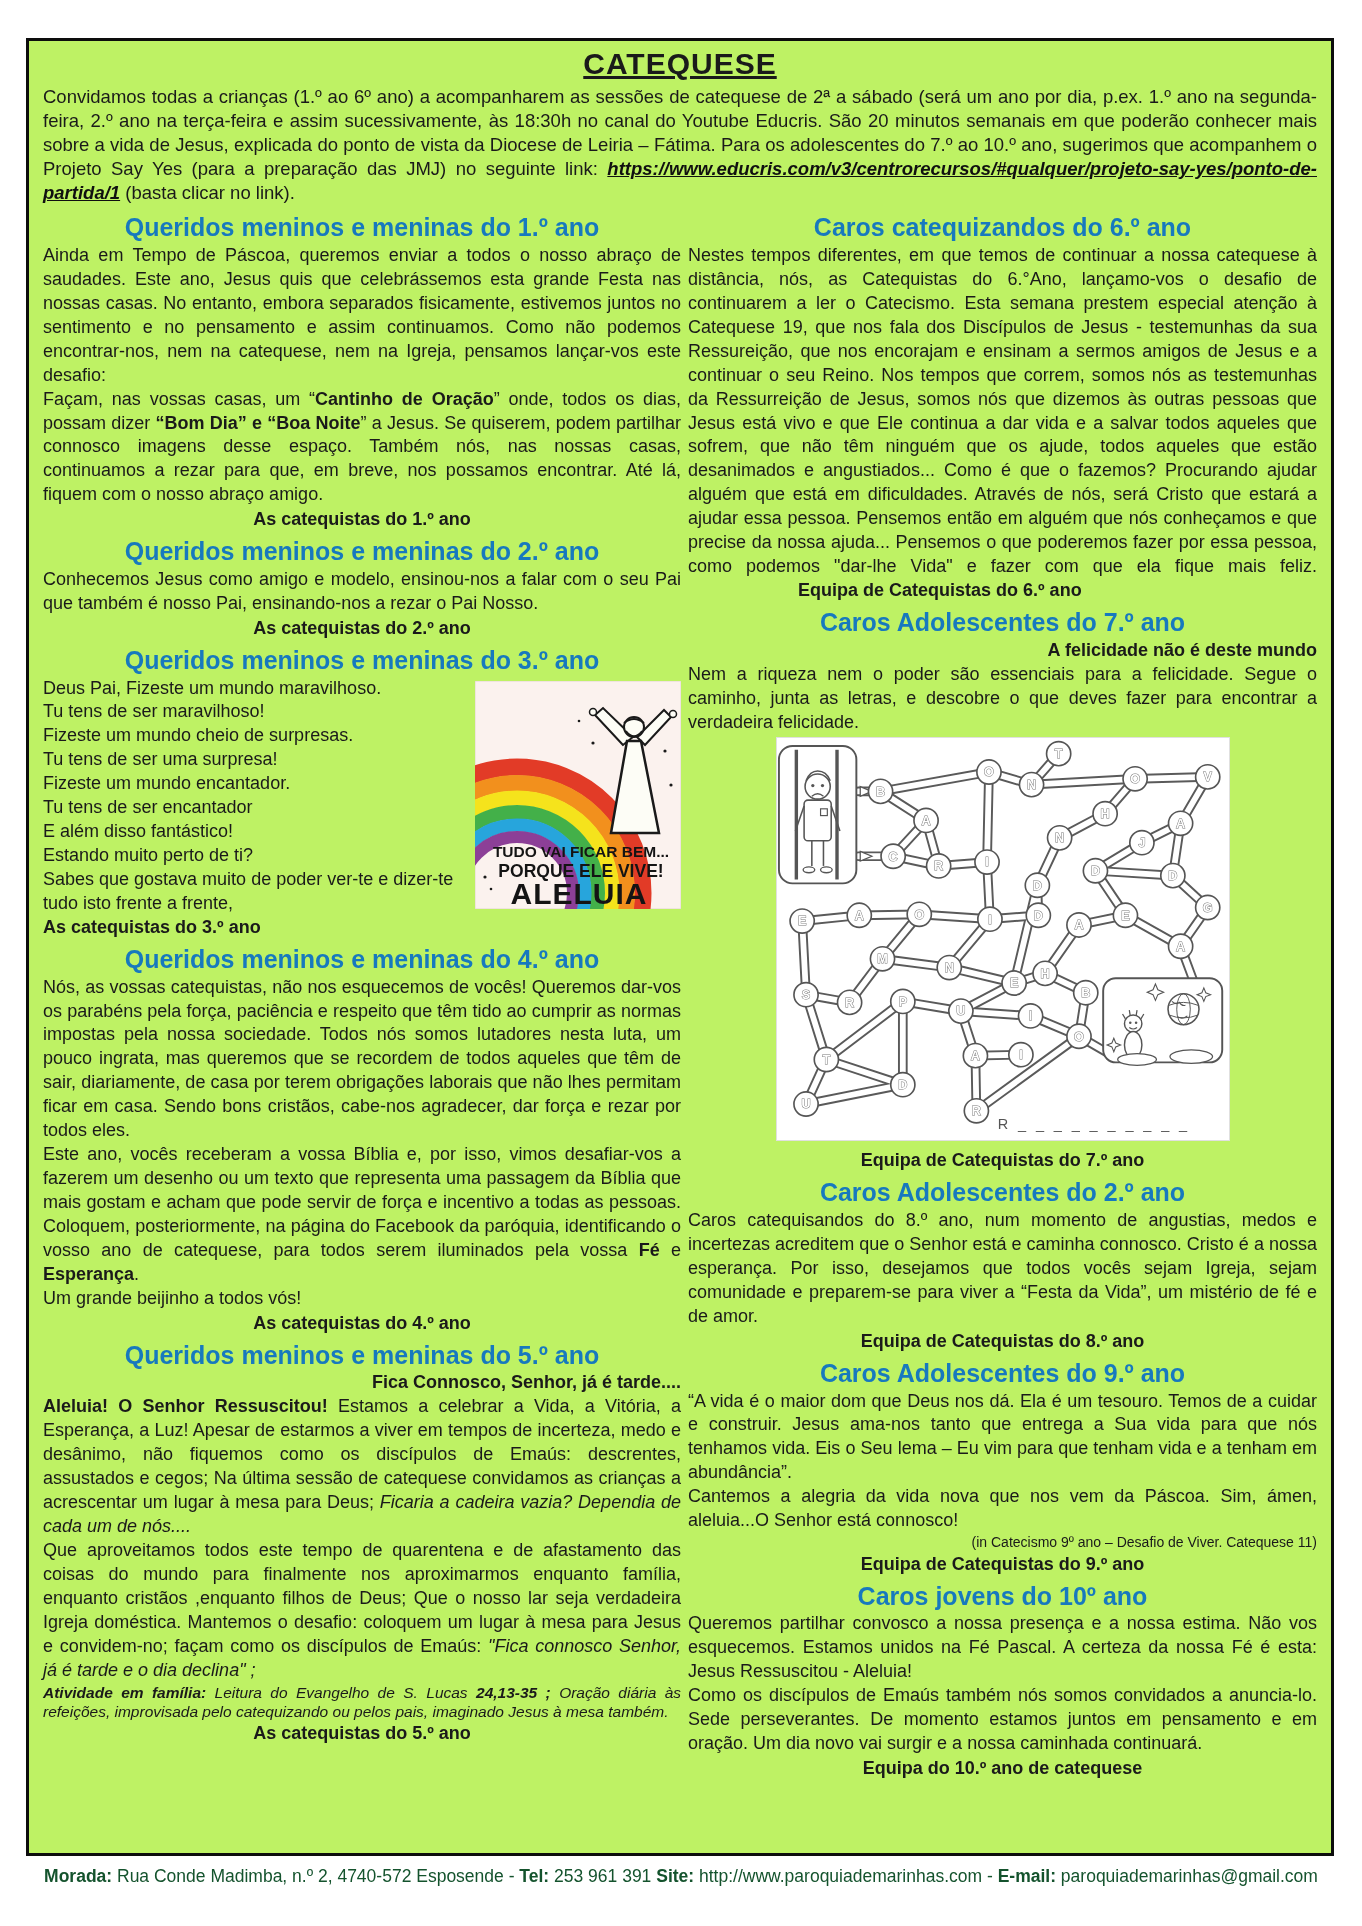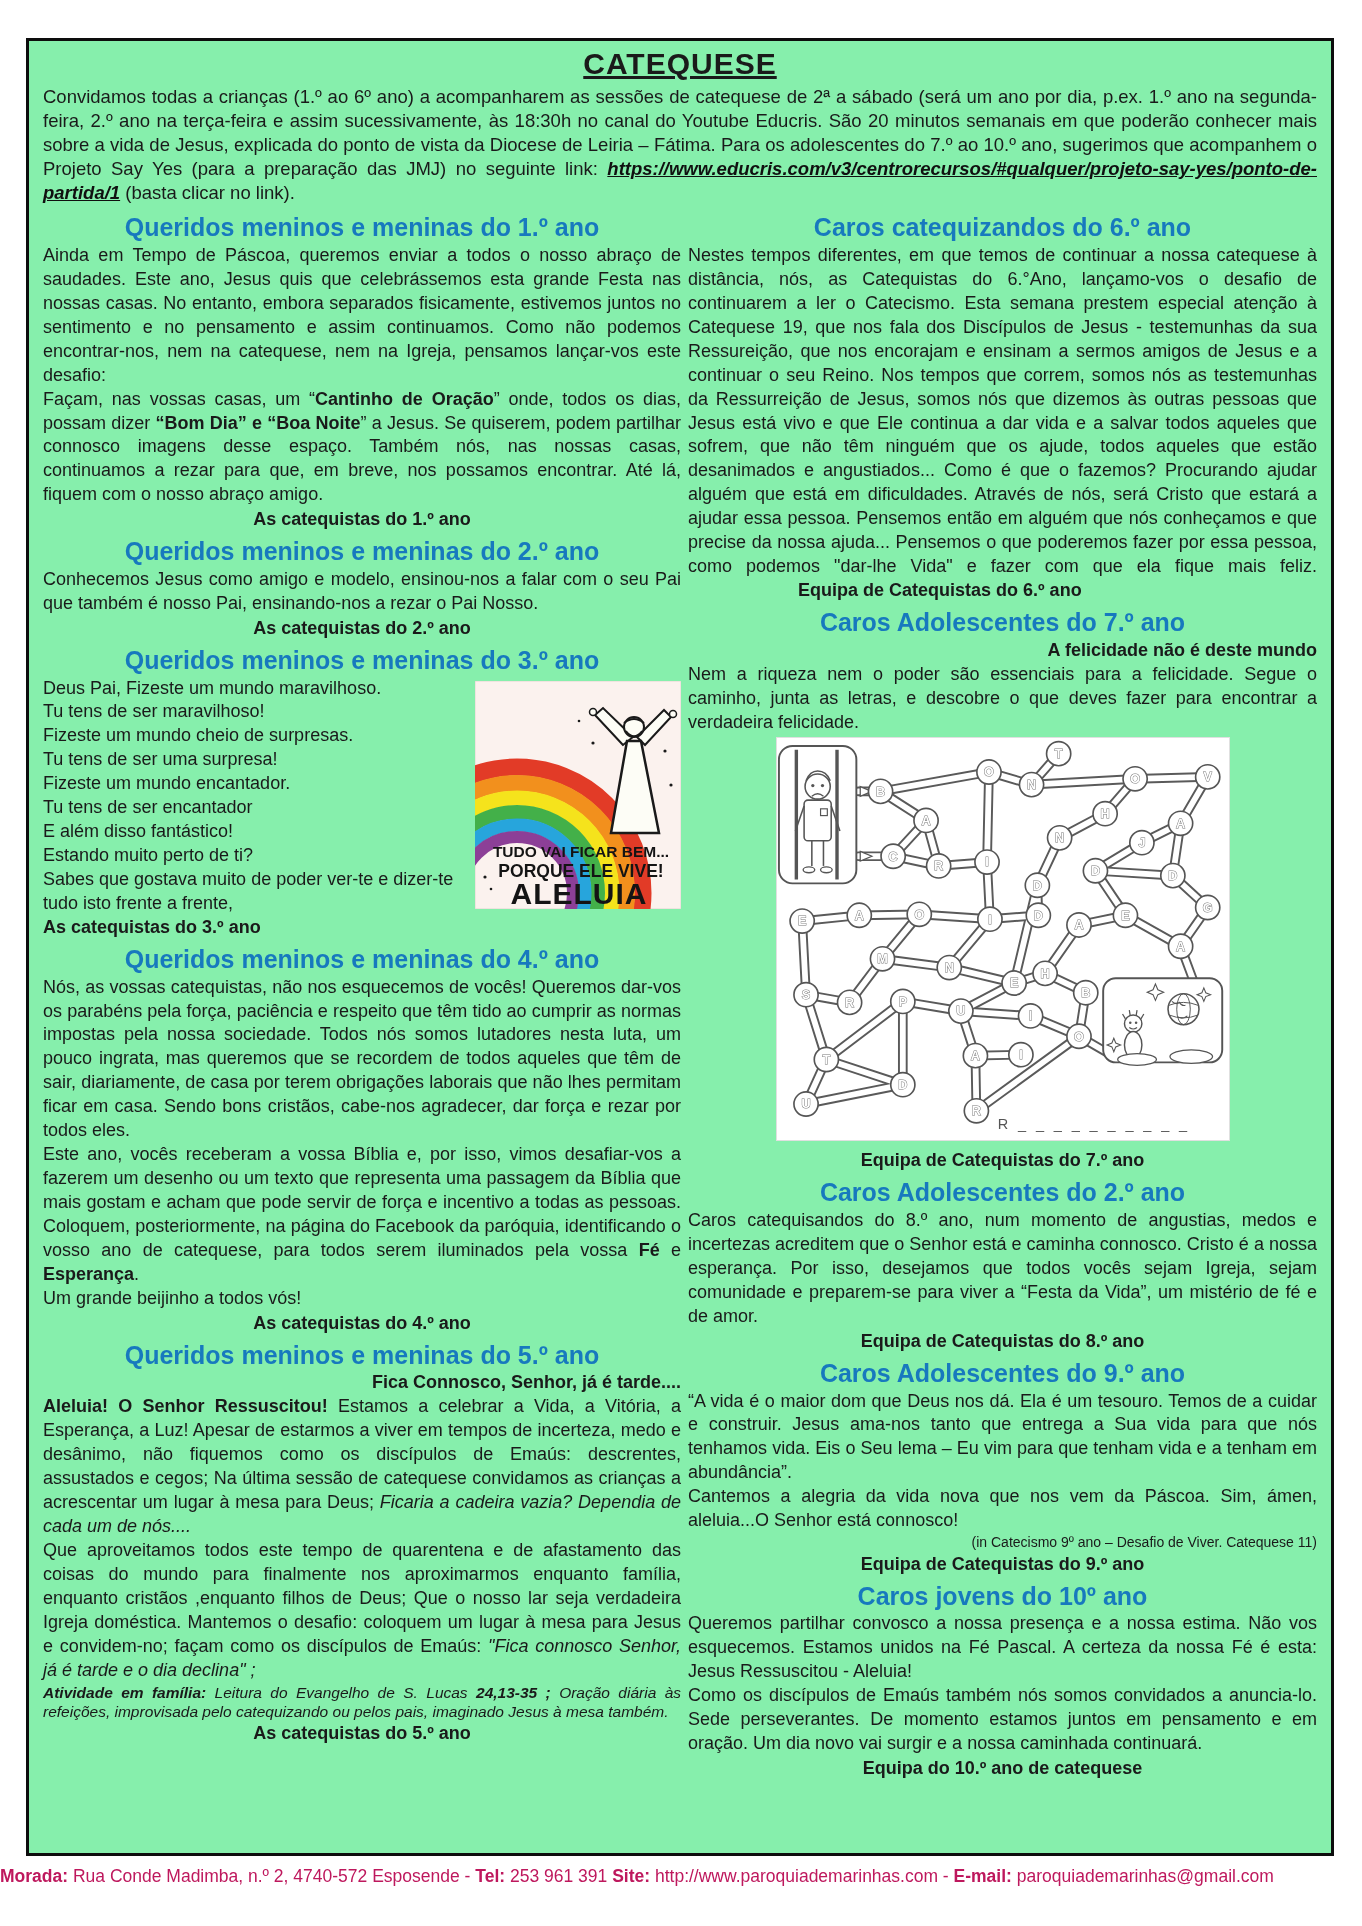--- a/index.html
+++ b/index.html
@@ -1,19 +1,19 @@
 <!DOCTYPE html>
 <html><head>
 <meta charset="utf-8">
 <style>
   html,body{margin:0;padding:0;}
   body{width:1362px;height:1926px;background:#fff;position:relative;
        font-family:"Liberation Sans",sans-serif;color:#1a1a1a;}
   .sheet{position:absolute;left:26px;top:38px;width:1308px;height:1818px;
-         box-sizing:border-box;background:#86efac;border:3px solid #0d0d0d;
+         box-sizing:border-box;background:#bef264;border:3px solid #0d0d0d;
          padding:4px 14px 6px 14px;overflow:hidden;}
   .doc-title{text-align:center;font-size:30px;font-weight:bold;
              text-decoration:underline;letter-spacing:1px;margin:2px 0 4px 0;}
   .intro{font-size:18.5px;line-height:1.3;text-align:justify;}
   .intro .lnk{font-weight:bold;font-style:italic;text-decoration:underline;color:#101010;}
   .cols{display:flex;gap:7px;margin-top:3px;}
   .col{font-size:18px;line-height:1.33;text-align:justify;}
   .col-left{flex:0 0 638px;}
   .col-right{flex:1;}
   h2.sec{color:#1779be;font-size:25px;font-weight:bold;text-align:center;margin:5px 0 2px 0;line-height:1.15;}
@@ -24,22 +24,22 @@
   .sig{text-align:center;font-weight:bold;margin:1px 0;}
   .sub{text-align:right;font-weight:bold;margin:0;}
   .poem{text-align:left;}
   .poem div{margin:0;}
   .sig-poem{font-weight:bold;margin:2px 0 2px 70px;text-align:left;}
   .float-img{float:right;width:206px;height:228px;margin:4px 0 2px 10px;}
   .ativ{font-size:15.5px;line-height:1.25;font-style:italic;margin:0;}
   .cite{font-size:14px;text-align:right;margin:0;}
   .sig-inline{display:inline-block;margin-left:110px;font-weight:bold;}
   .maze-wrap{text-align:center;margin:2px 0;}
-  .footer{position:absolute;left:0;top:1866px;width:1362px;
-          font-size:17.5px;color:#be185d;}
+  .footer{position:absolute;left:0;top:1866px;width:1362px;text-align:center;
+          font-size:17.5px;color:#14532d;}
 </style>
 </head>
 <body>
 
 <div class="sheet">
 
   <div class="doc-title">CATEQUESE</div>
 
   <p class="intro para"><span>Convidamos todas a crianças (1.º ao 6º ano) a acompanharem as sessões de catequese de 2ª a sábado (será um ano por dia, p.ex. 1.º ano na segunda-feira, 2.º ano na terça-feira e assim sucessivamente,  às 18:30h no canal do Youtube Educris. São 20 minutos semanais em que poderão conhecer mais sobre a vida de Jesus, explicada do ponto de vista da Diocese de Leiria – Fátima. Para os adolescentes do 7.º ao 10.º ano, sugerimos que acompanhem o Projeto Say Yes (para a preparação das JMJ) no seguinte link: </span><span class="lnk">https://www.educris.com/v3/centrorecursos/#qualquer/projeto-say-yes/ponto-de-partida/1</span><span> (basta clicar no link).</span></p>
 

